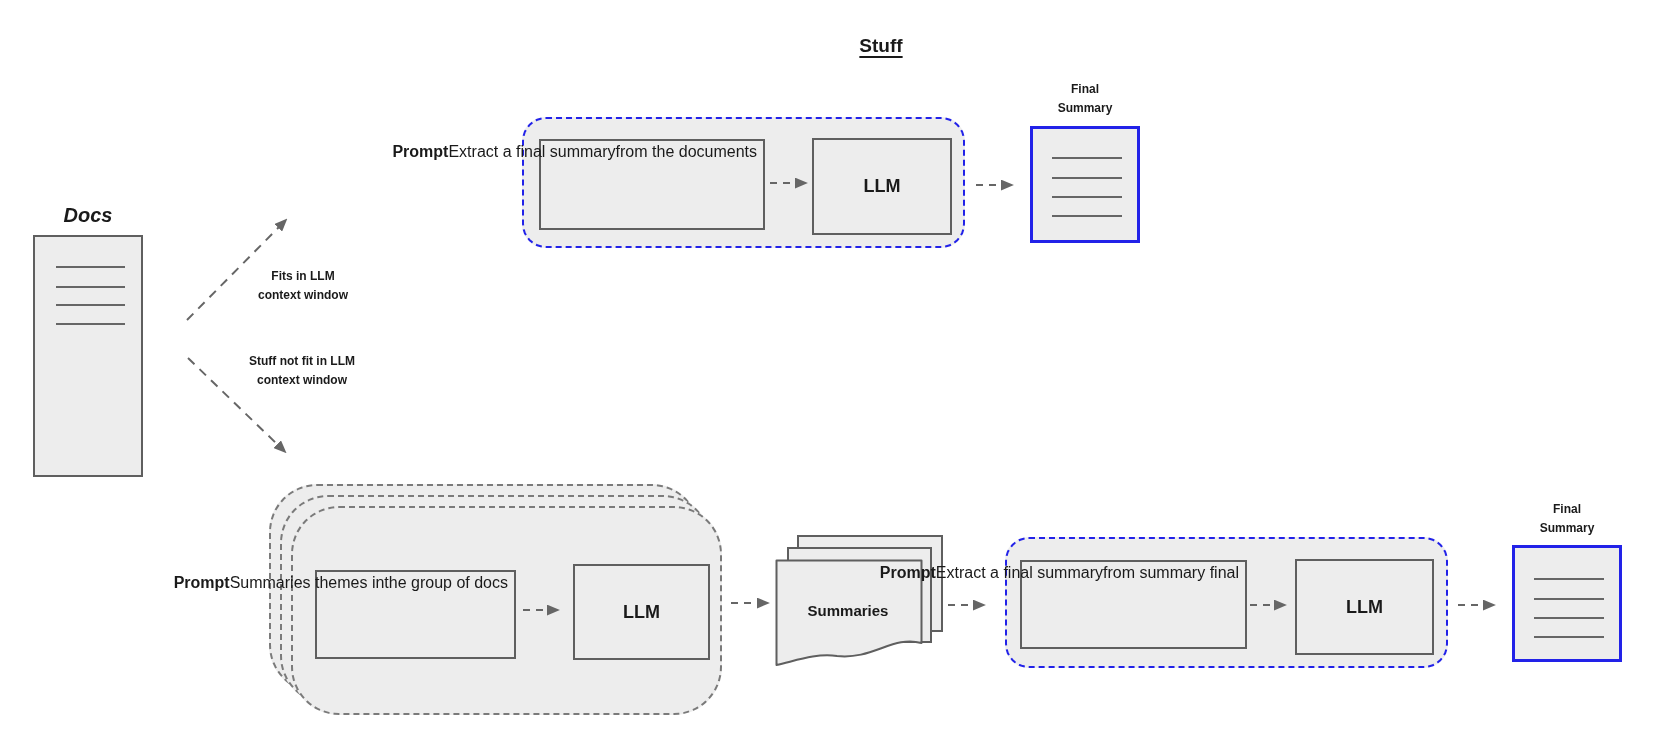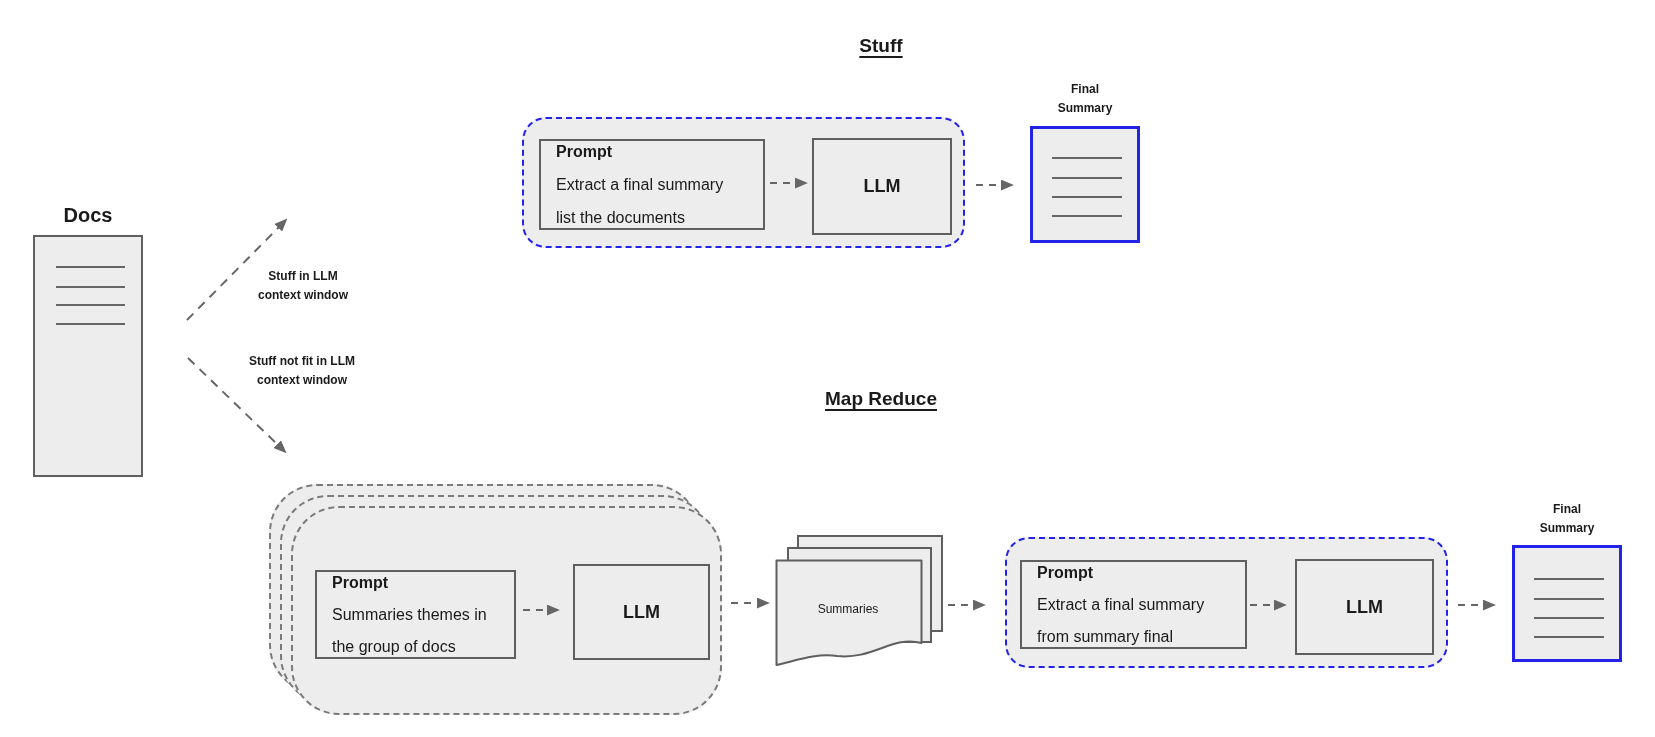--- a/index.html
+++ b/index.html
@@ -32,21 +32,21 @@
   .stack-rect{
     background:var(--fill-gray);
     border:2px dashed var(--dash-gray);
     border-radius:48px;
   }
   .node{
     background:var(--fill-gray);
     border:2px solid var(--border-gray);
   }
   .prompt-box{
-    display:flex;flex-direction:column;justify-content:space-between;
+    display:flex;flex-direction:row;justify-content:flex-end;
     padding-left:15px;padding-right:6px;
     font-size:16px;line-height:21px;
   }
   .prompt-box .p-title{font-weight:bold;}
   .prompt-box span{display:block;white-space:nowrap;}
   .llm-box{
     display:flex;align-items:center;justify-content:center;
     font-size:18px;font-weight:bold;
   }
   .doc{
@@ -57,71 +57,70 @@
   .doc .line{position:absolute;height:2px;background:var(--doc-line-gray);}
   .page{
     background:var(--fill-gray);
     border:2px solid var(--border-gray);
   }
   .arrows{position:absolute;left:0;top:0;pointer-events:none;}
   .arrow{stroke:var(--arrow-gray);stroke-width:2;fill:none;}
   .dash-l{stroke-dasharray:9 7;}
   .dash-s{stroke-dasharray:7 6;}
   .arrowhead{fill:var(--arrow-gray);}
-  .summaries-lbl{font-size:12px;font-weight:normal;text-align:center;}
+  .summaries-lbl{font-size:15px;font-weight:bold;text-align:center;}
 </style>
 </head>
 <body>
 
 <div class="canvas">
 
-  <div class="abs lbl" style="left:33px;top:206px;width:110px;font-size:20px;">
+  <div class="abs lbl" style="left:33px;top:206px;width:110px;font-size:20px;font-style:italic;">
     <span>Docs</span>
   </div>
   <div class="abs doc" style="left:33px;top:235px;width:110px;height:242px;">
     <div class="line" style="left:21px;top:29px;width:69px;"></div>
     <div class="line" style="left:21px;top:49px;width:69px;"></div>
     <div class="line" style="left:21px;top:67px;width:69px;"></div>
     <div class="line" style="left:21px;top:86px;width:69px;"></div>
   </div>
 
   <div class="abs lbl" style="left:223px;top:267px;width:160px;">
-    <span>Stuff in LLM</span>
+    <span>Fits in LLM</span>
     <span>context window</span>
   </div>
   <div class="abs lbl" style="left:212px;top:352px;width:180px;">
     <span>Stuff not fit in LLM</span>
     <span>context window</span>
   </div>
 
   <div class="abs title" style="left:781px;top:35px;width:200px;">Stuff</div>
 
   <div class="abs group" style="left:522px;top:117px;width:443px;height:131px;">
     <div class="abs node prompt-box" style="left:15px;top:20px;width:226px;height:91px;">
       <span class="p-title">Prompt</span>
       <span>Extract a final summary</span>
-      <span>list the documents</span>
+      <span>from the documents</span>
     </div>
     <div class="abs node llm-box" style="left:288px;top:19px;width:140px;height:97px;">
       <span>LLM</span>
     </div>
   </div>
 
   <div class="abs lbl" style="left:1030px;top:80px;width:110px;">
     <span>Final</span>
     <span>Summary</span>
   </div>
   <div class="abs doc blue" style="left:1030px;top:126px;width:110px;height:117px;">
     <div class="line" style="left:19px;top:28px;width:70px;"></div>
     <div class="line" style="left:19px;top:48px;width:70px;"></div>
     <div class="line" style="left:19px;top:67px;width:70px;"></div>
     <div class="line" style="left:19px;top:86px;width:70px;"></div>
   </div>
 
-  <div class="abs title" style="left:756px;top:388px;width:250px;">Map Reduce</div>
 
   <div class="abs stack-rect" style="left:269px;top:484px;width:431px;height:209px;"></div>
   <div class="abs stack-rect" style="left:280px;top:495px;width:431px;height:209px;"></div>
   <div class="abs stack-rect" style="left:291px;top:506px;width:431px;height:209px;">
     <div class="abs node prompt-box" style="left:22px;top:62px;width:201px;height:89px;">
       <span class="p-title">Prompt</span>
       <span>Summaries themes in</span>
       <span>the group of docs</span>
     </div>
     <div class="abs node llm-box" style="left:280px;top:56px;width:137px;height:96px;">

